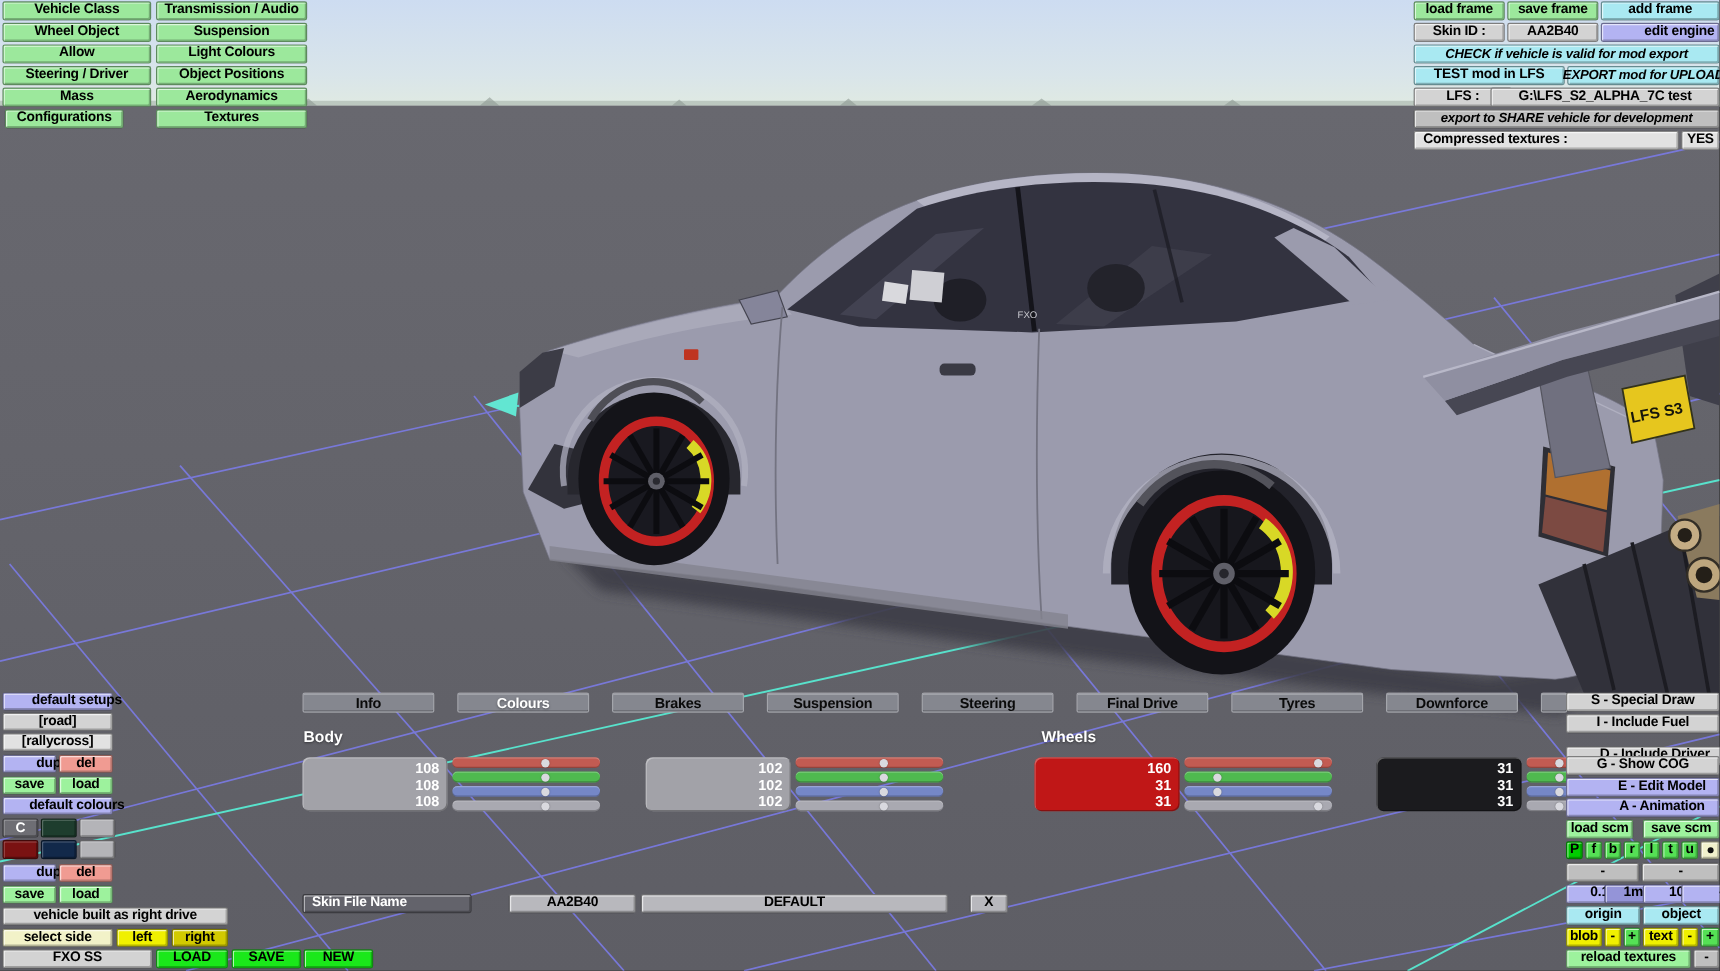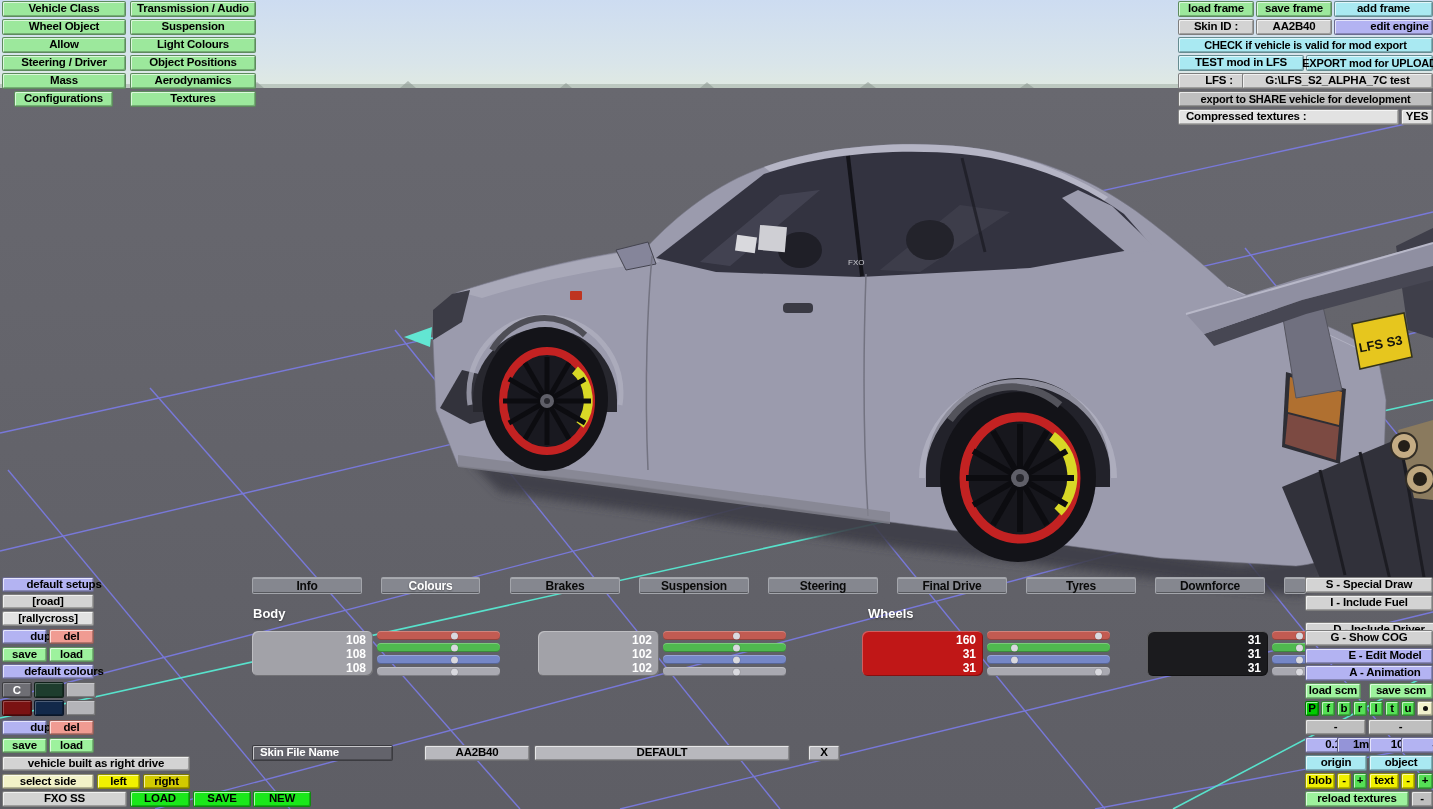--- a/index.html
+++ b/index.html
@@ -4,21 +4,21 @@
 <style>
   html,body{margin:0;padding:0;background:#333;}
   #stage{position:relative;width:1433px;height:809px;overflow:hidden;
          font-family:"Liberation Sans",sans-serif;-webkit-font-smoothing:antialiased;}
   #viewport-svg{position:absolute;left:0;top:0;z-index:1;}
   .btn{position:absolute;box-sizing:border-box;height:16px;display:flex;align-items:center;justify-content:center;
        font:700 11.5px/1 "Liberation Sans",sans-serif;color:#000;letter-spacing:-0.2px;white-space:nowrap;
        border:1px solid rgba(0,0,0,.4);border-radius:2px;
        box-shadow:inset 1px 1px 0 rgba(255,255,255,.65), inset -1px -1px 0 rgba(0,0,0,.25);
        z-index:4;}
-  .fs11{font-size:11px;}
+  .fs11{font-size:11px;font-style:italic;}
   .left-align{justify-content:flex-start;padding-left:7px;}
   .green{background:#9ce89c;} .cyan{background:#a9e9f2;} .lav{background:#b3b3f2;padding-left:32px;}
   .lav-dark{background:#9494d8;} .gray{background:#d3d3d3;} .gray-mid{background:#bfbfbf;text-align:center;}
   .gray-light{background:#e2e2e2;} .gray-ui{background:#b8b8bd;} .salmon{background:#f09b92;}
   .lgreen{background:#9df29d;} .bgreen{background:#1ae81a;} .yellow{background:#f0f000;}
   .yellow-pale{background:#f2f2c8;} .yellow-dark{background:#d2ca00;} .cream{background:#f2f2cc;}
   .pgreen{background:#00cc00;} .mgreen{background:#55e055;}
   .dark{background:#63636b;color:#fff;}
   .tab{background:#85878f;color:#0a0a0a;height:17px;border:1px solid rgba(255,255,255,.25);
        box-shadow:inset 0 1px 0 rgba(255,255,255,.3), inset 0 -1px 0 rgba(0,0,0,.35);font-size:12px;}
@@ -205,21 +205,21 @@
     <div class="btn green" style="left:2px;top:1px;width:124px">Vehicle Class</div>
     <div class="btn green" style="left:130px;top:1px;width:126px">Transmission / Audio</div>
     <div class="btn green" style="left:2px;top:19px;width:124px">Wheel Object</div>
     <div class="btn green" style="left:130px;top:19px;width:126px">Suspension</div>
     <div class="btn green" style="left:2px;top:37px;width:124px">Allow</div>
     <div class="btn green" style="left:130px;top:37px;width:126px">Light Colours</div>
     <div class="btn green" style="left:2px;top:55px;width:124px">Steering / Driver</div>
     <div class="btn green" style="left:130px;top:55px;width:126px">Object Positions</div>
     <div class="btn green" style="left:2px;top:73px;width:124px">Mass</div>
     <div class="btn green" style="left:130px;top:73px;width:126px">Aerodynamics</div>
-    <div class="btn green" style="left:14px;top:91px;width:99px">Configurations</div>
+    <div class="btn green" style="left:4px;top:91px;width:99px">Configurations</div>
     <div class="btn green" style="left:130px;top:91px;width:126px">Textures</div>
   </div>
 
   <div>
     <div class="btn green" style="left:1178px;top:1px;width:76px">load frame</div>
     <div class="btn green" style="left:1256px;top:1px;width:76px">save frame</div>
     <div class="btn cyan" style="left:1334px;top:1px;width:99px">add frame</div>
     <div class="btn gray" style="left:1178px;top:19px;width:76px">Skin ID :</div>
     <div class="btn gray" style="left:1256px;top:19px;width:76px">AA2B40</div>
     <div class="btn lav" style="left:1334px;top:19px;width:99px">edit engine</div>
@@ -228,21 +228,21 @@
     <div class="btn cyan fs11" style="left:1306px;top:55px;width:127px">EXPORT mod for UPLOAD</div>
     <div class="btn gray" style="left:1178px;top:73px;width:82px">LFS :</div>
     <div class="btn gray" style="left:1242px;top:73px;width:191px">G:\LFS_S2_ALPHA_7C test</div>
     <div class="btn gray-mid fs11" style="left:1178px;top:91px;width:255px">export to SHARE vehicle for development</div>
     <div class="btn gray-light left-align" style="left:1178px;top:109px;width:221px">Compressed textures :</div>
     <div class="btn gray-light" style="left:1401px;top:109px;width:32px">YES</div>
   </div>
 
   <div>
     <div class="btn tab" style="left:252px;top:577px;width:110px">Info</div>
-    <div class="btn tab sel" style="left:381px;top:577px;width:99px">Colours</div>
+    <div class="btn tab sel" style="left:381px;top:577px;width:110px">Colours</div>
     <div class="btn tab" style="left:510px;top:577px;width:110px">Brakes</div>
     <div class="btn tab" style="left:639px;top:577px;width:110px">Suspension</div>
     <div class="btn tab" style="left:768px;top:577px;width:110px">Steering</div>
     <div class="btn tab" style="left:897px;top:577px;width:110px">Final Drive</div>
     <div class="btn tab" style="left:1026px;top:577px;width:110px">Tyres</div>
     <div class="btn tab" style="left:1155px;top:577px;width:110px">Downforce</div>
     <div class="btn tab" style="left:1284px;top:577px;width:22px;z-index:3"></div>
   </div>
 
   <div class="vlabel" style="left:253px;top:606px">Body</div>

